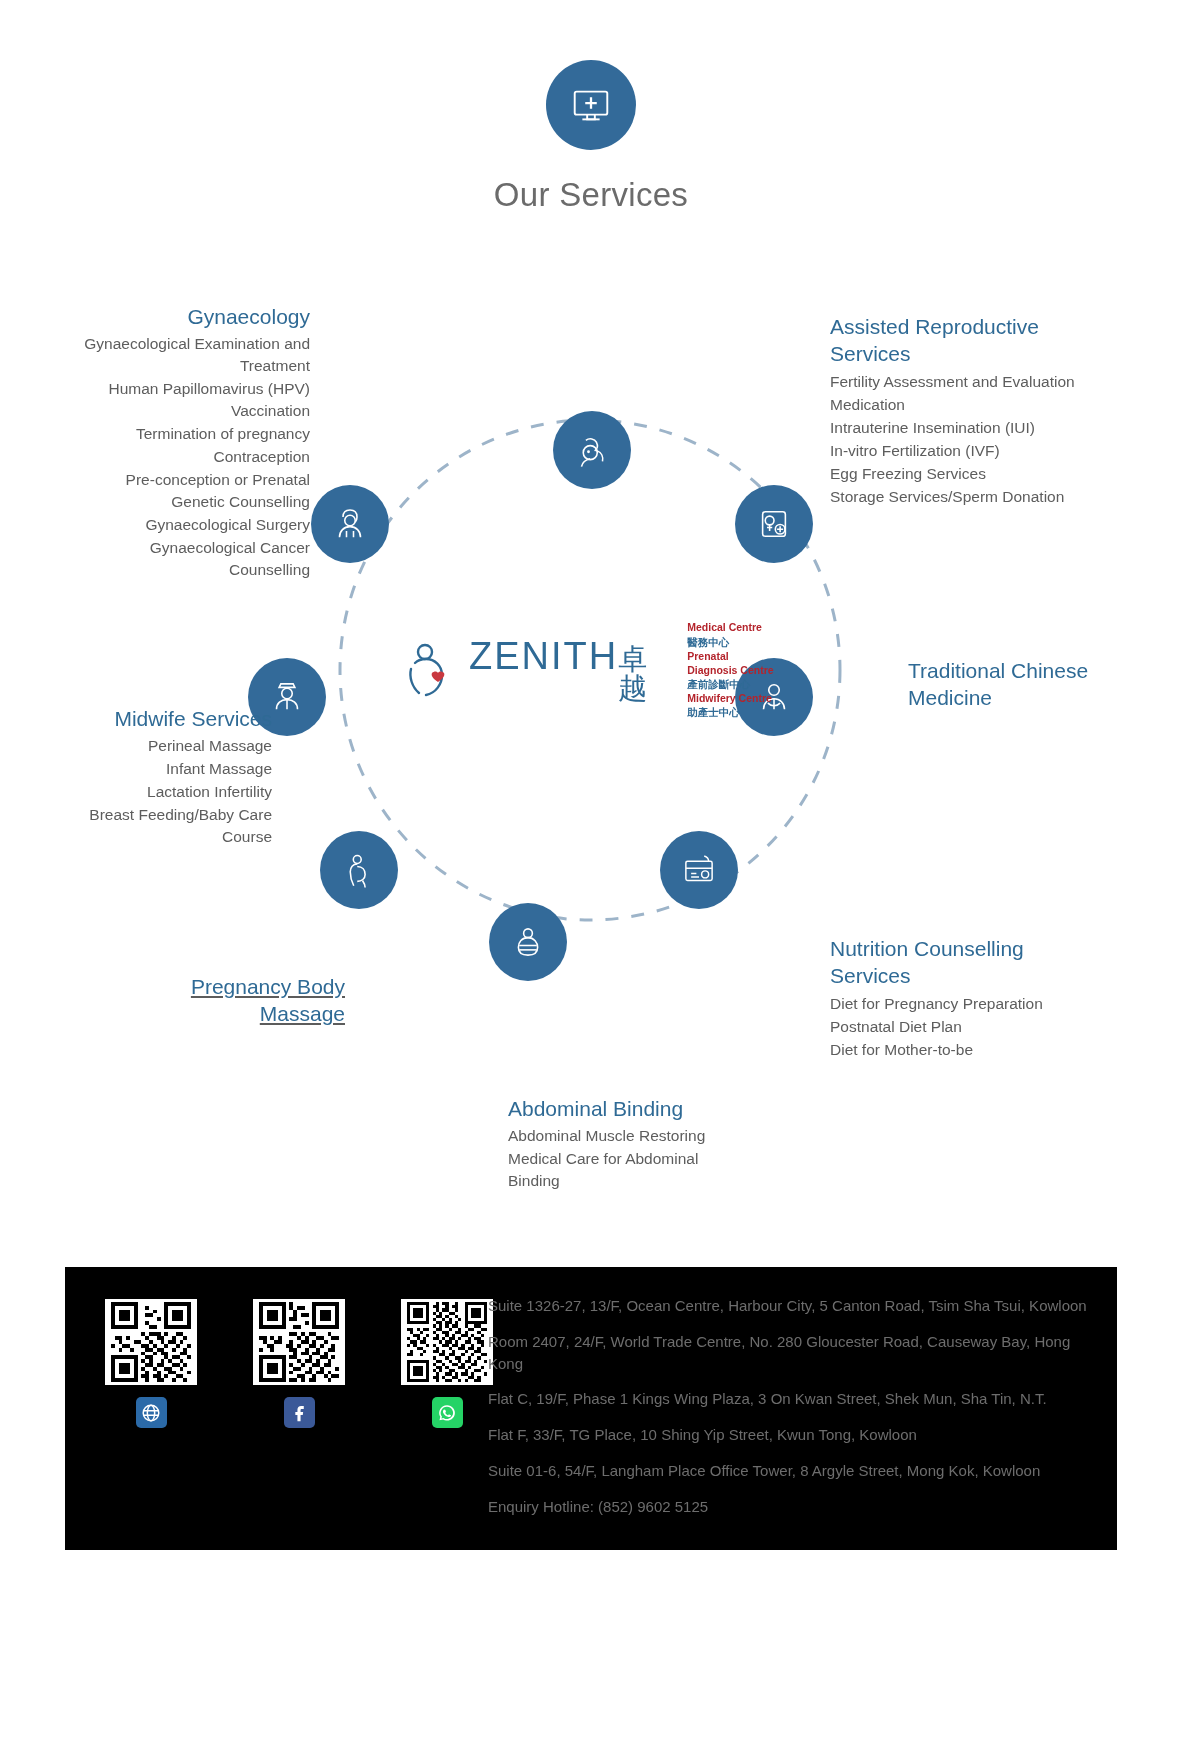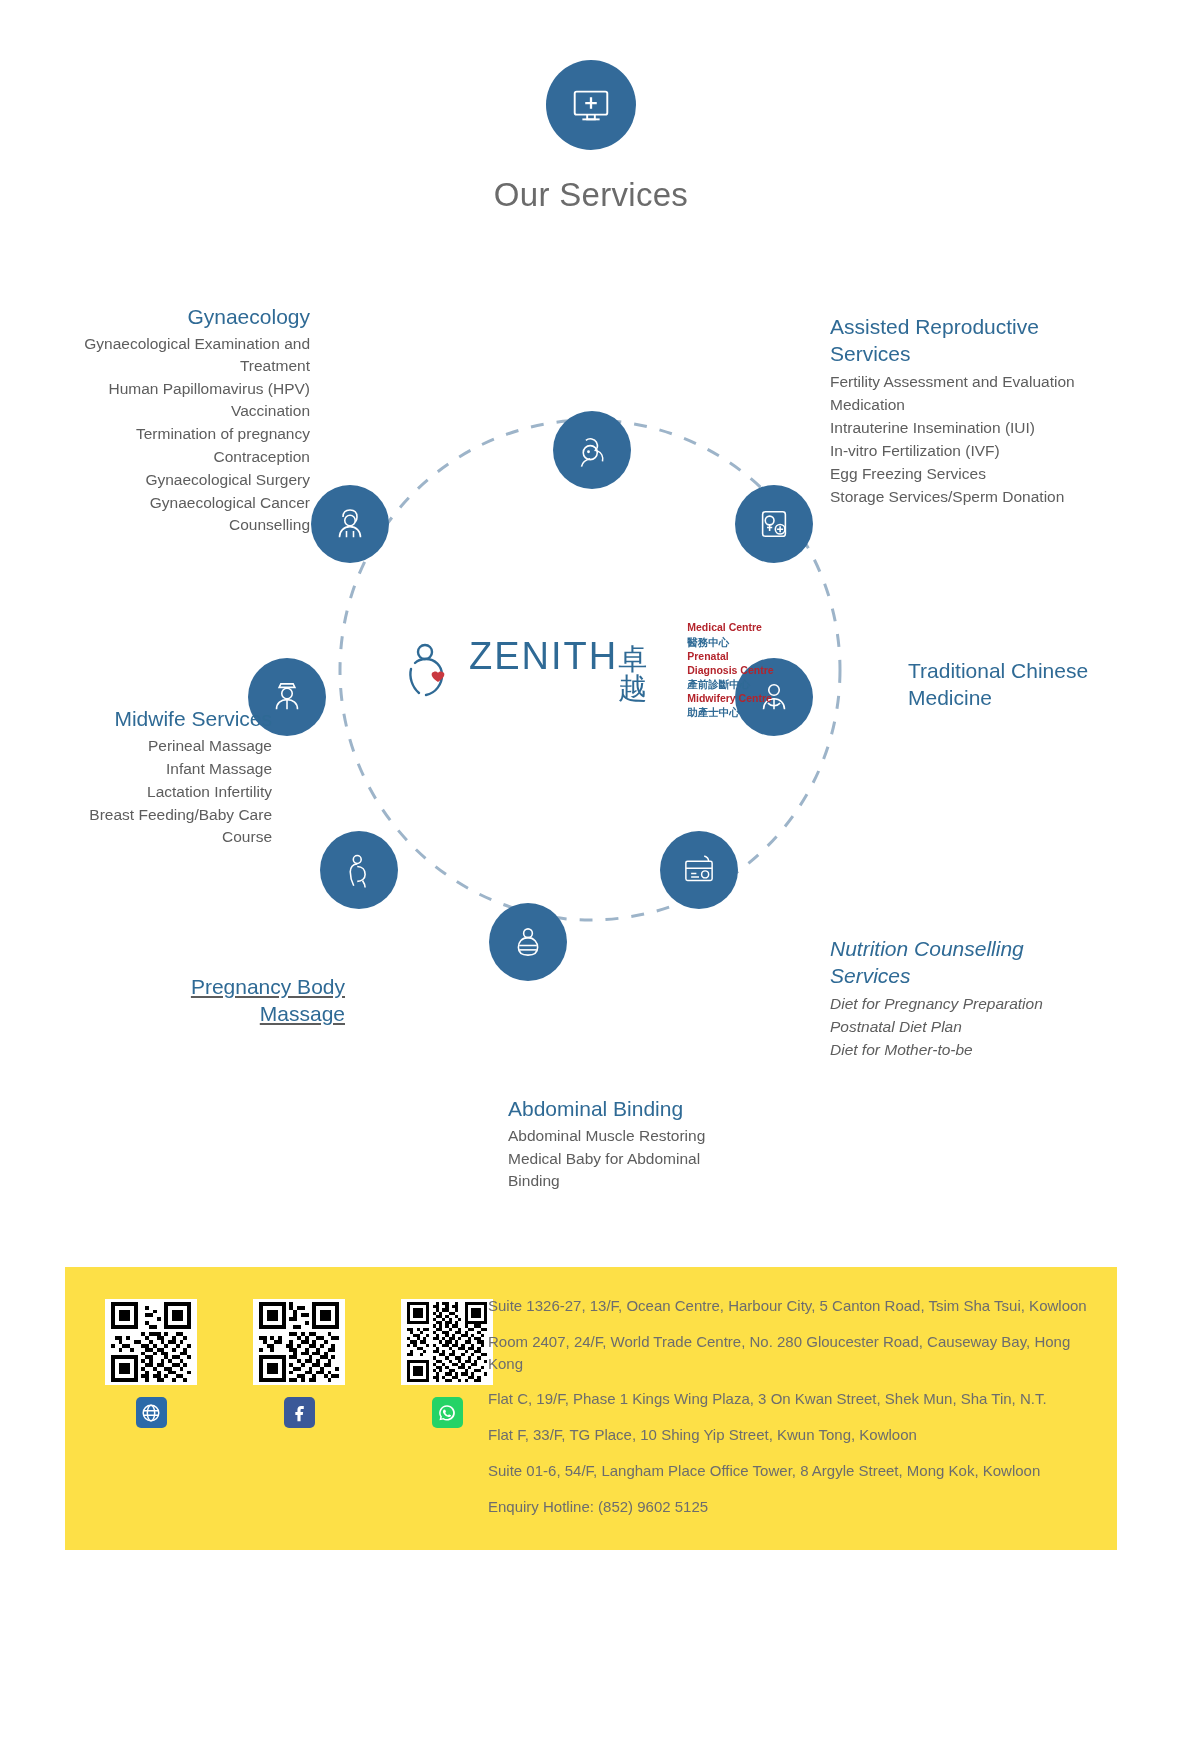--- a/index.html
+++ b/index.html
@@ -138,21 +138,21 @@
   .logo-side .en { color: #b4242c; }
   .logo-side .cn { color: #2f6a95; }
 
   
   .footer {
     position: absolute;
     left: 65px;
     top: 1267px;
     width: 1052px;
     height: 283px;
-    background: #fde047;
+    background: #000000;
   }
   .qr-wrap {
     position: absolute;
     left: 40px;
     top: 32px;
     display: flex;
     gap: 56px;
   }
   .qr-item {
     width: 92px;
@@ -292,34 +292,34 @@
       <div>In-vitro Fertilization (IVF)</div>
       <div>Egg Freezing Services</div>
       <div>Storage Services/Sperm Donation</div>
     </div>
   </div>
 
   <div class="label-block ta-left" style="left:908px; top:402px; width:222px;">
     <div class="label-title">Traditional Chinese Medicine</div>
   </div>
 
-  <div class="label-block ta-left" style="left:830px; top:680px; width:236px;font-style:italic;">
+  <div class="label-block ta-left" style="left:830px; top:680px; width:236px;">
     <div class="label-title">Nutrition Counselling Services</div>
     <div class="label-list">
       <div>Diet for Pregnancy Preparation</div>
       <div>Postnatal Diet Plan</div>
       <div>Diet for Mother-to-be</div>
     </div>
   </div>
 
   <div class="label-block ta-left" style="left:508px; top:840px; width:240px;">
     <div class="label-title">Abdominal Binding</div>
     <div class="label-list">
       <div>Abdominal Muscle Restoring</div>
-      <div>Medical Baby for Abdominal Binding</div>
+      <div>Medical Care for Abdominal Binding</div>
     </div>
   </div>
 
   <div class="label-block ta-right" style="left:110px; top:718px; width:235px;text-decoration:underline;">
     <div class="label-title">Pregnancy Body Massage</div>
   </div>
 
   <div class="label-block ta-right" style="left:60px; top:450px; width:212px;">
     <div class="label-title">Midwife Services</div>
     <div class="label-list">
@@ -330,20 +330,21 @@
     </div>
   </div>
 
   <div class="label-block ta-right" style="left:75px; top:48px; width:235px;">
     <div class="label-title">Gynaecology</div>
     <div class="label-list">
       <div>Gynaecological Examination and Treatment</div>
       <div>Human Papillomavirus (HPV) Vaccination</div>
       <div>Termination of pregnancy</div>
       <div>Contraception</div>
+      <div>Pre-conception or Prenatal Genetic Counselling</div>
       <div>Gynaecological Surgery</div>
       <div>Gynaecological Cancer Counselling</div>
     </div>
   </div>
 
   <div class="center-logo">
     <div class="logo-mark">
       <svg width="52" height="62" viewBox="0 0 52 62" fill="none">
         <path d="M20 6c4 0 7 3 7 7s-3 7-7 7-7-3-7-7 3-7 7-7z" stroke="#2f6a95" stroke-width="2.4"></path>
         <path d="M10 24c3-3 7-4 11-4 9 0 16 7 16 16 0 9-6 18-16 20" stroke="#2f6a95" stroke-width="2.4" stroke-linecap="round"></path>

